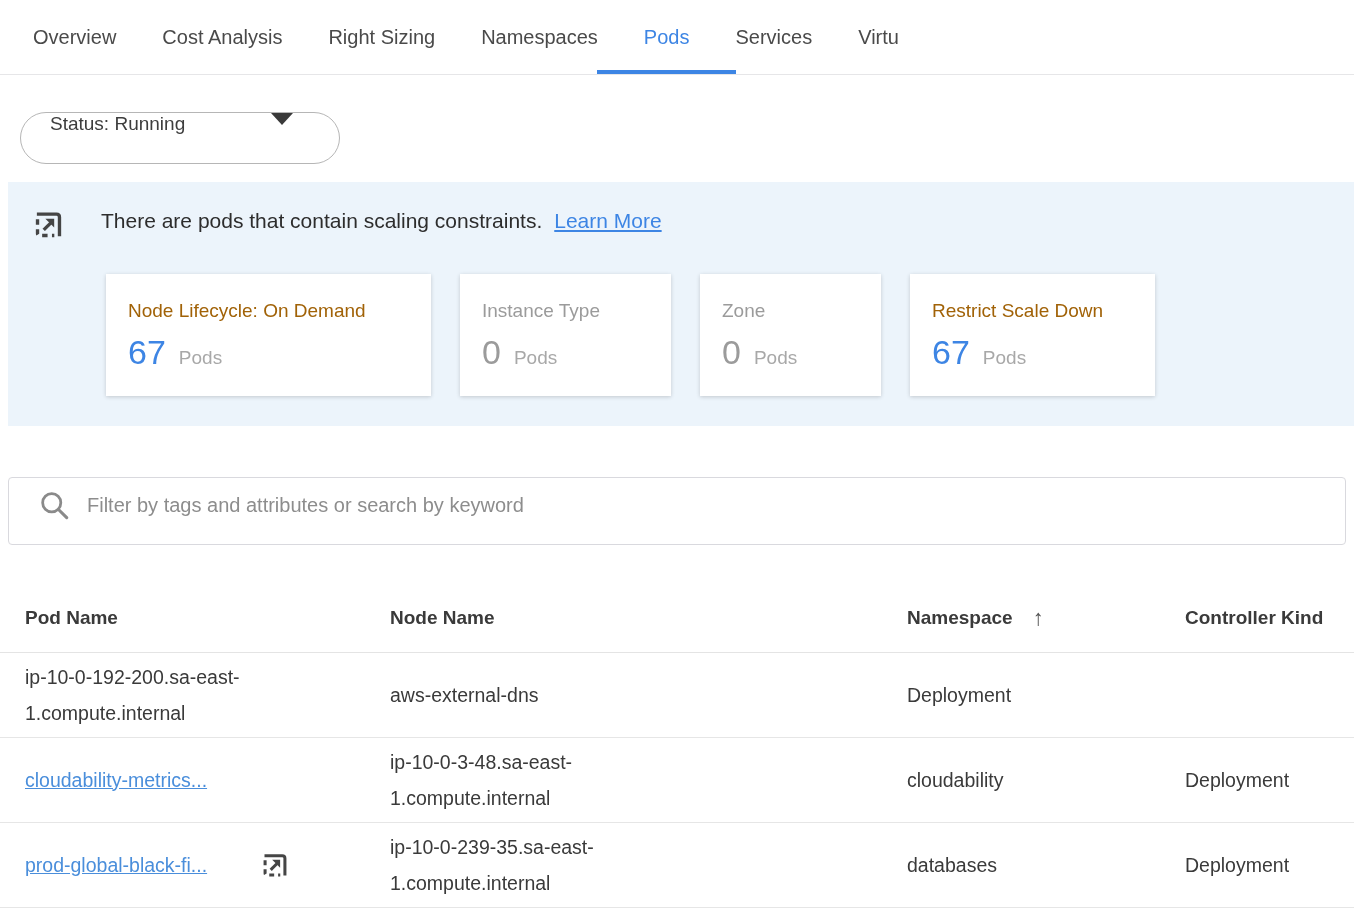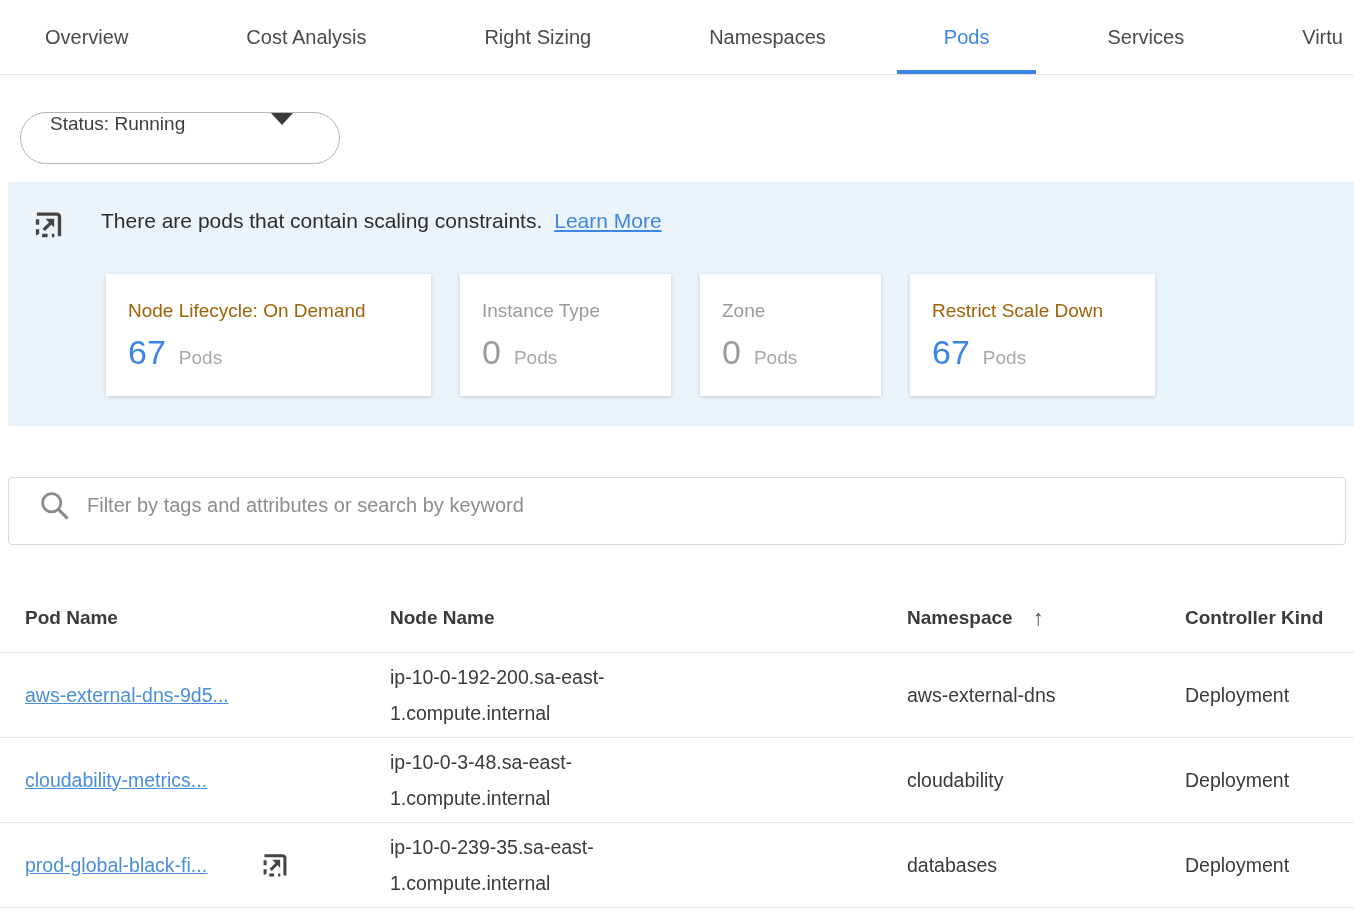--- a/index.html
+++ b/index.html
@@ -1,21 +1,21 @@
 <!DOCTYPE html>
 <html><head>
 <meta charset="utf-8">
 <style>
   * { margin:0; padding:0; box-sizing:border-box; }
   html,body { width:1354px; height:916px; overflow:hidden; background:#fff;
     font-family:"Liberation Sans", sans-serif; color:#3a3a3a; }
 
   
   .tabbar { height:75px; border-bottom:1px solid #e6e6e8; display:flex;
-    align-items:stretch; padding-left:45px; gap:118px; white-space:nowrap; overflow:hidden; }
+    align-items:stretch; padding-left:33px; gap:46px; white-space:nowrap; overflow:hidden; }
   .tab { display:flex; align-items:center; font-size:20px; color:#4a4a4a;
     position:relative; cursor:pointer; }
   .tab.active { color:#3d85e4; }
   .tab.active::after { content:""; position:absolute; left:-47px; right:-47px;
     bottom:0; height:4px; background:#3d85e4; }
 
   
   .status-pill { margin:37px 0 0 20px; width:320px; height:52px;
     border:1px solid #b6b6b6; border-radius:26px; display:flex; align-items:flex-start;
     justify-content:space-between; padding:0 46px 0 29px; font-size:19px;
@@ -145,23 +145,20 @@
     <div class="th">Pod Name</div>
     <div class="th">Node Name</div>
     <div class="th">
       <span>Namespace</span>
       <span class="sort-arrow">↑</span>
     </div>
     <div class="th">Controller Kind</div>
   </div>
 
   <div class="row">
-    <div class="pod-cell">
-      <a class="pod-link">aws-external-dns-9d5...</a>
-    </div>
     <div class="node-cell">ip-10-0-192-200.sa-east-1.compute.internal</div>
     <div class="ns-cell">aws-external-dns</div>
     <div class="ctrl-cell">Deployment</div>
   </div>
 
   <div class="row">
     <div class="pod-cell">
       <a class="pod-link">cloudability-metrics...</a>
     </div>
     <div class="node-cell">ip-10-0-3-48.sa-east-1.compute.internal</div>

